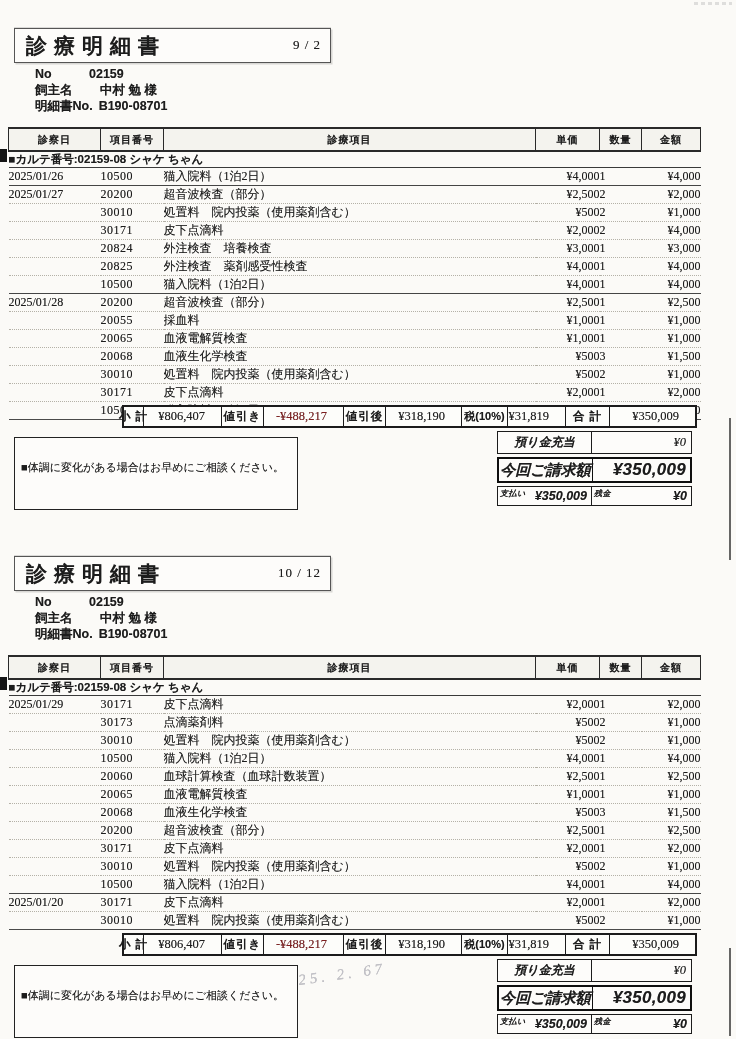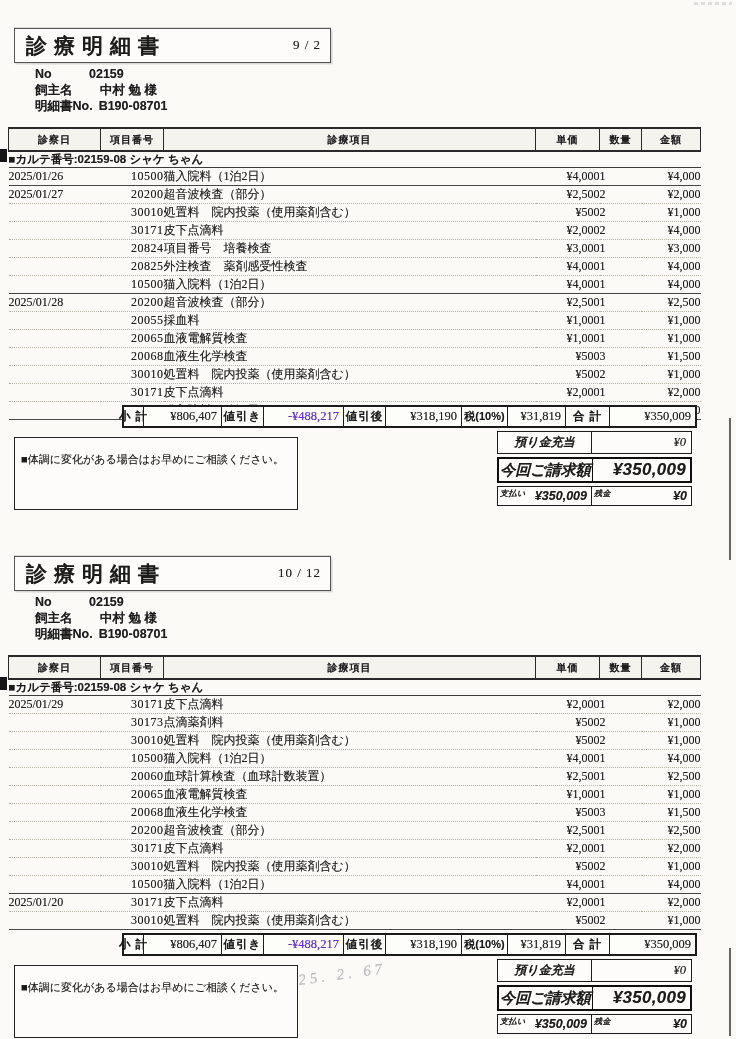--- a/index.html
+++ b/index.html
@@ -48,48 +48,48 @@
     height:16px; font-size:11.5px; font-weight:bold; padding:0;
     border-bottom:1.6px solid #3a3a3a; white-space:nowrap;
   }
   tbody.items td {
     height:17px; font-size:12px; font-family:"Liberation Serif", serif;
     border-bottom:1px dotted #b4b1a7; padding:0; white-space:nowrap; overflow:hidden;
   }
   tbody.items tr.group-start td { border-top:1.6px solid #454545; }
   tbody.items tr:last-child td { border-bottom:1.5px solid #4a4a4a; }
   td.c-date  { padding-left:13px; font-size:12.5px; }
-  td.c-code  { padding-left:12px; font-size:11.5px; letter-spacing:.5px;text-align:right; }
+  td.c-code  { padding-left:12px; font-size:11.5px; letter-spacing:.5px; }
   td.c-item  { padding-left:2px; }
   td.c-unit  { text-align:right; padding-right:4px; }
   td.c-qty   { text-align:left; padding-left:7px; }
   td.c-amount{ text-align:right; padding-right:6px; }
 
   
   .totals {
     position:absolute; left:122px; top:405px; width:575px; height:23px;
     display:flex; border:2px solid #1b1b1b; background:#fdfdfa;
   }
   .totals > div {
     display:flex; align-items:center; height:100%;
     border-right:1.5px solid #1b1b1b; white-space:nowrap;
   }
   .totals > div:last-child { border-right:none; }
   .totals .lbl { justify-content:center; font-weight:bold; font-size:11.5px; letter-spacing:1px; }
-  .totals .val { justify-content:flex-end; padding-right:4px; font-family:"Liberation Serif", serif; font-size:12.5px; }
+  .totals .val { justify-content:flex-end; padding-right:16px; font-family:"Liberation Serif", serif; font-size:12.5px; }
   .t-l1{width:20px;} .t-v1{width:78px;} .t-l2{width:42px;} .t-v2{width:80px;}
   .t-l3{width:42px;} .t-v3{width:76px;} .t-l4{width:46px; letter-spacing:0 !important; font-size:11px !important;}
   .t-v4{width:58px;} .t-l5{width:44px;} .t-v5{flex:1;}
-  .t-v2 { color:#6d28d9; }
+  .t-v2 { color:#7f1d1d; }
 
   
   .note-box {
     position:absolute; left:14px; top:437px; width:284px; height:73px;
     border:1.5px solid #222; background:#fdfcfa;
-    font-size:11px; line-height:16px; padding:13px 6px;
+    font-size:11px; line-height:16px; padding:21px 6px;
   }
 
   
   .summary { position:absolute; left:497px; top:431px; width:195px; }
   .sum-row { display:flex; background:#fdfcfa;font-style:italic; }
   .sum-box1 { height:23px; border:1.5px solid #1c1c1c; margin-bottom:3px; }
   .sum-box1 .lbl { width:94px; border-right:1.5px solid #1c1c1c; display:flex; align-items:center; justify-content:center; font-size:12px; font-weight:bold; }
   .sum-box1 .val { flex:1; display:flex; align-items:center; justify-content:flex-end; padding-right:5px; font-family:"Liberation Serif", serif; font-size:12.5px; }
   .sum-box2 { height:26px; border:2px solid #0f0f0f; margin-bottom:3px; }
   .sum-box2 .lbl { width:94px; border-right:1.5px solid #0f0f0f; display:flex; align-items:center; justify-content:center; font-size:15px; font-weight:bold; }
@@ -186,21 +186,21 @@
           <td class="c-date"></td>
           <td class="c-code">30171</td>
           <td class="c-item">皮下点滴料</td>
           <td class="c-unit">¥2,000</td>
           <td class="c-qty">2</td>
           <td class="c-amount">¥4,000</td>
         </tr>
         <tr>
           <td class="c-date"></td>
           <td class="c-code">20824</td>
-          <td class="c-item">項目番号　培養検査</td>
+          <td class="c-item">外注検査　培養検査</td>
           <td class="c-unit">¥3,000</td>
           <td class="c-qty">1</td>
           <td class="c-amount">¥3,000</td>
         </tr>
         <tr>
           <td class="c-date"></td>
           <td class="c-code">20825</td>
           <td class="c-item">外注検査　薬剤感受性検査</td>
           <td class="c-unit">¥4,000</td>
           <td class="c-qty">1</td>

